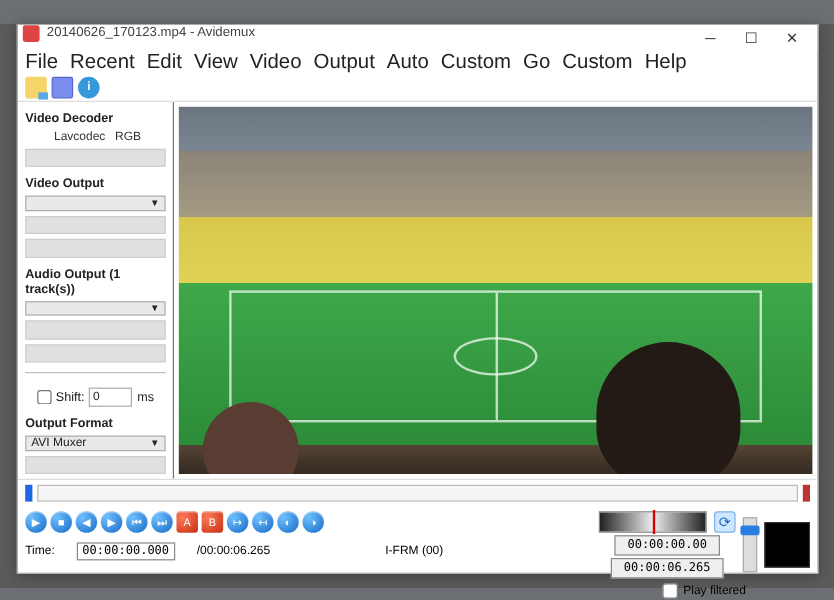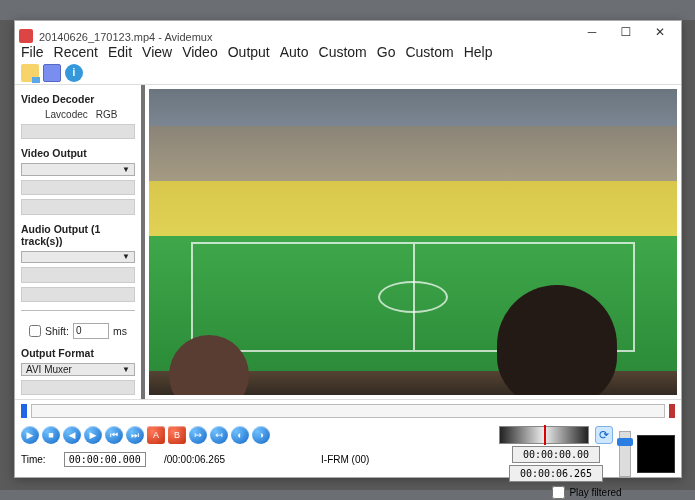--- a/index.html
+++ b/index.html
@@ -23,36 +23,36 @@
     height: 458px;
     background: #fff;
     border: 1px solid #aaa;
     box-shadow: 0 2px 10px rgba(0,0,0,0.3);
     display:flex;
     flex-direction:column;
   }
   .titlebar {
     height: 22px;
     display:flex;
-    align-items:flex-end;
+    align-items:flex-start;
     padding:0 4px;
     background:#fff;
     color:#333;
   }
   .titlebar .appicon { width:14px;height:14px;margin-right:6px;background:#d44;border-radius:2px; }
   .titlebar .title { flex:1; font-size:11px; color:#444; }
   .winbtns { display:flex; gap:0; }
   .winbtn { width:34px; height:22px; display:flex;align-items:center;justify-content:center;font-size:12px;color:#333;cursor:default;}
   .menubar {
     height:18px;
     display:flex;
     gap:10px;
     padding:0 6px;
     align-items:center;
-    font-size:14px;
+    font-size:17px;
     color:#222;
   }
   .menubar span { cursor:default; }
   .toolbar {
     height:24px;
     display:flex;
     align-items:center;
     gap:4px;
     padding:0 6px;
     border-bottom:1px solid #ddd;
@@ -68,21 +68,21 @@
     overflow:hidden;
   }
   .sidebar {
     width:130px;
     padding:4px 6px;
     display:flex;
     flex-direction:column;
     gap:4px;
     color:#222;
     font-size:10.5px;
-    border-right:4px solid #737373;
+    border-right:1px solid #737373;
   }
   .lbl { font-weight:bold; margin-top:4px; }
   .rowmini { display:flex; gap:8px; color:#333; font-size:10px;margin-left:24px; }
   .combo {
     height:18px;
     border:1px solid #adadad;
     background:#e9e9e9;
     display:flex;
     align-items:center;
     justify-content:flex-end;

